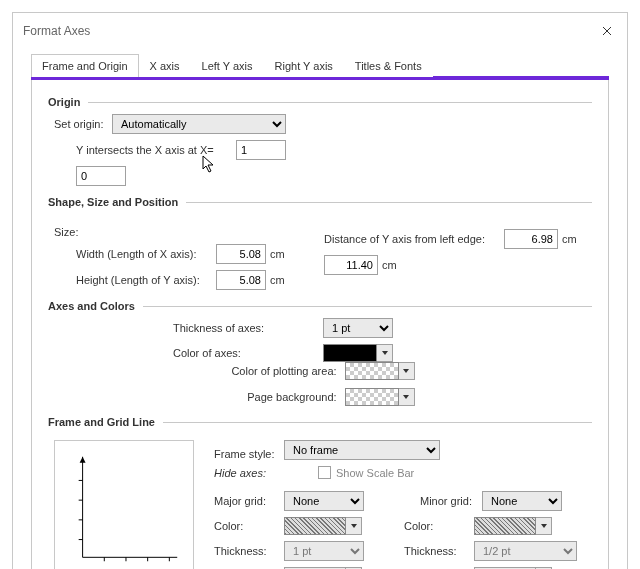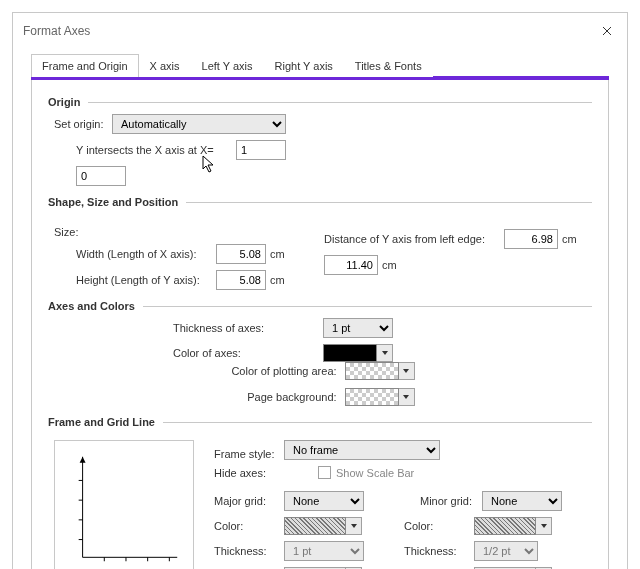--- a/index.html
+++ b/index.html
@@ -183,21 +183,21 @@
               <line x1="116" y1="118" x2="116" y2="122" stroke="#000"></line>
             </svg>
           </div>
 
           <div style="flex:1;margin-left:20px;">
             <div class="row" style="margin-top:6px;align-items:flex-end;">
               <span class="lbl" style="width:70px;">Frame style:</span>
               <select class="sel" style="width:156px;"><option>No frame</option></select>
             </div>
             <div class="row">
-              <span class="lbl" style="width:86px;">Hide axes:</span>
+              <span class="lbl" style="width:86px;font-style:italic;">Hide axes:</span>
               <span class="chk" style="margin-left:18px;"></span>
               <span class="lbl" style="color:#888;">Show Scale Bar</span>
             </div>
 
             <div class="row" style="margin-top:12px;">
               <div style="width:180px;">
                 <div class="row" style="margin-top:0;">
                   <span class="lbl" style="width:70px;">Major grid:</span>
                   <select class="sel" style="width:80px;"><option>None</option></select>
                 </div>
@@ -227,21 +227,21 @@
                 </div>
                 <div class="row">
                   <span class="lbl" style="width:70px;">Color:</span>
                   <div class="combo">
                       <span class="colorswatch swatch-hatch" style="width:62px;"></span>
                       <span class="dd"></span>
                     </div>
                 </div>
                 <div class="row">
                   <span class="lbl" style="width:70px;">Thickness:</span>
-                  <select class="sel" style="width:64px;color:#777;"><option>1/2 pt</option></select>
+                  <select class="sel" style="width:103px;color:#777;"><option>1/2 pt</option></select>
                 </div>
                 <div class="row">
                   <span class="lbl" style="width:70px;">Style:</span>
                   <div class="combo">
                       <span style="width:62px;height:18px;border:1px solid #a0a0a0;background:#eaeaea;"></span>
                       <span class="dd"></span>
                     </div>
                 </div>
               </div>
             </div>

